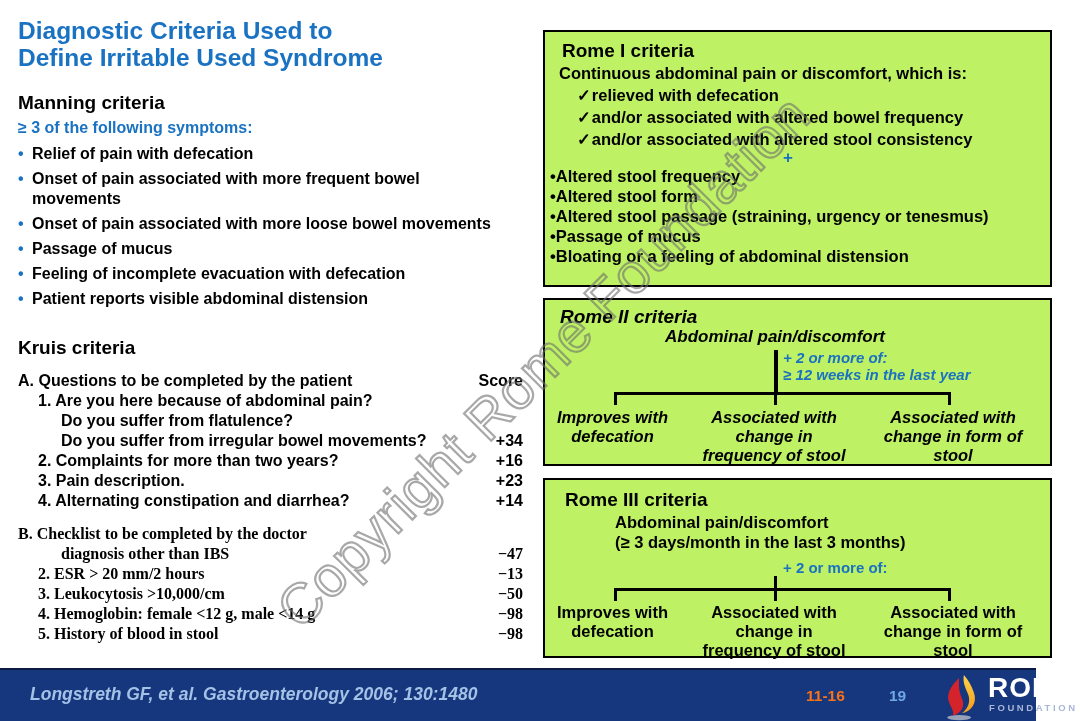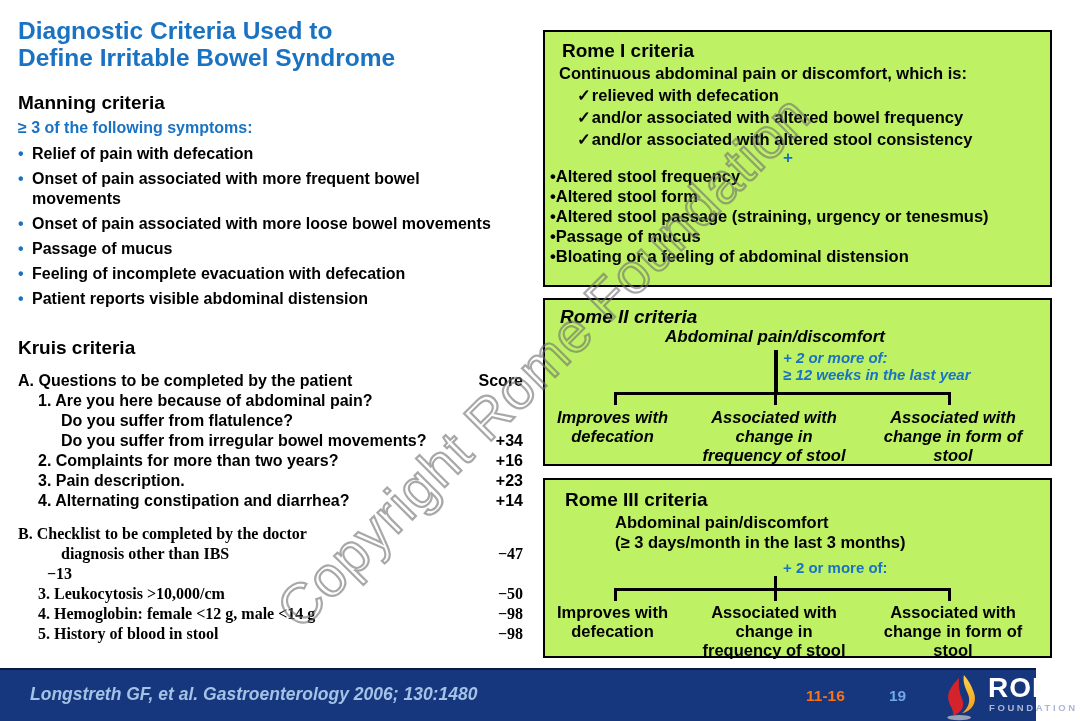--- a/index.html
+++ b/index.html
@@ -64,21 +64,21 @@
   .logo-name{position:absolute;left:988px;top:2px;font-size:28px;letter-spacing:1px;color:#FFFFFF;}
   .logo-sub{position:absolute;left:989px;top:32px;font-size:9.5px;letter-spacing:2.6px;color:#A9B6D6;}
 </style>
 </head>
 <body>
 
 <div class="slide">
 
   <div class="page-title">
     <div>Diagnostic Criteria Used to</div>
-    <div>Define Irritable Bowel Syndrome</div>
+    <div>Define Irritable Used Syndrome</div>
   </div>
 
   <div class="manning">
     <div class="sec-head">Manning criteria</div>
     <div class="blue-sub">≥ 3 of the following symptoms:</div>
     <ul class="blist">
       <li><span class="bdot">•</span><span>Relief of pain with defecation</span></li>
       <li><span class="bdot">•</span><span>Onset of pain associated with more frequent bowel movements</span></li>
       <li><span class="bdot">•</span><span>Onset of pain associated with more loose bowel movements</span></li>
       <li><span class="bdot">•</span><span>Passage of mucus</span></li>
@@ -126,20 +126,21 @@
         <span class="kt">B. Checklist to be completed by the doctor</span>
       </div>
       <div class="krow">
           <span class="ks"></span>
         </div>
       <div class="krow">
           <span class="kt i2">diagnosis other than IBS</span>
           <span class="ks">−47</span>
         </div>
       <div class="krow">
+          <span class="kt i1">2. ESR &gt; 20 mm/2 hours</span>
           <span class="ks">−13</span>
         </div>
       <div class="krow">
           <span class="kt i1">3. Leukocytosis &gt;10,000/cm</span>
           <span class="ks">−50</span>
         </div>
       <div class="krow">
           <span class="kt i1">4. Hemoglobin: female &lt;12 g, male &lt;14 g</span>
           <span class="ks">−98</span>
         </div>

